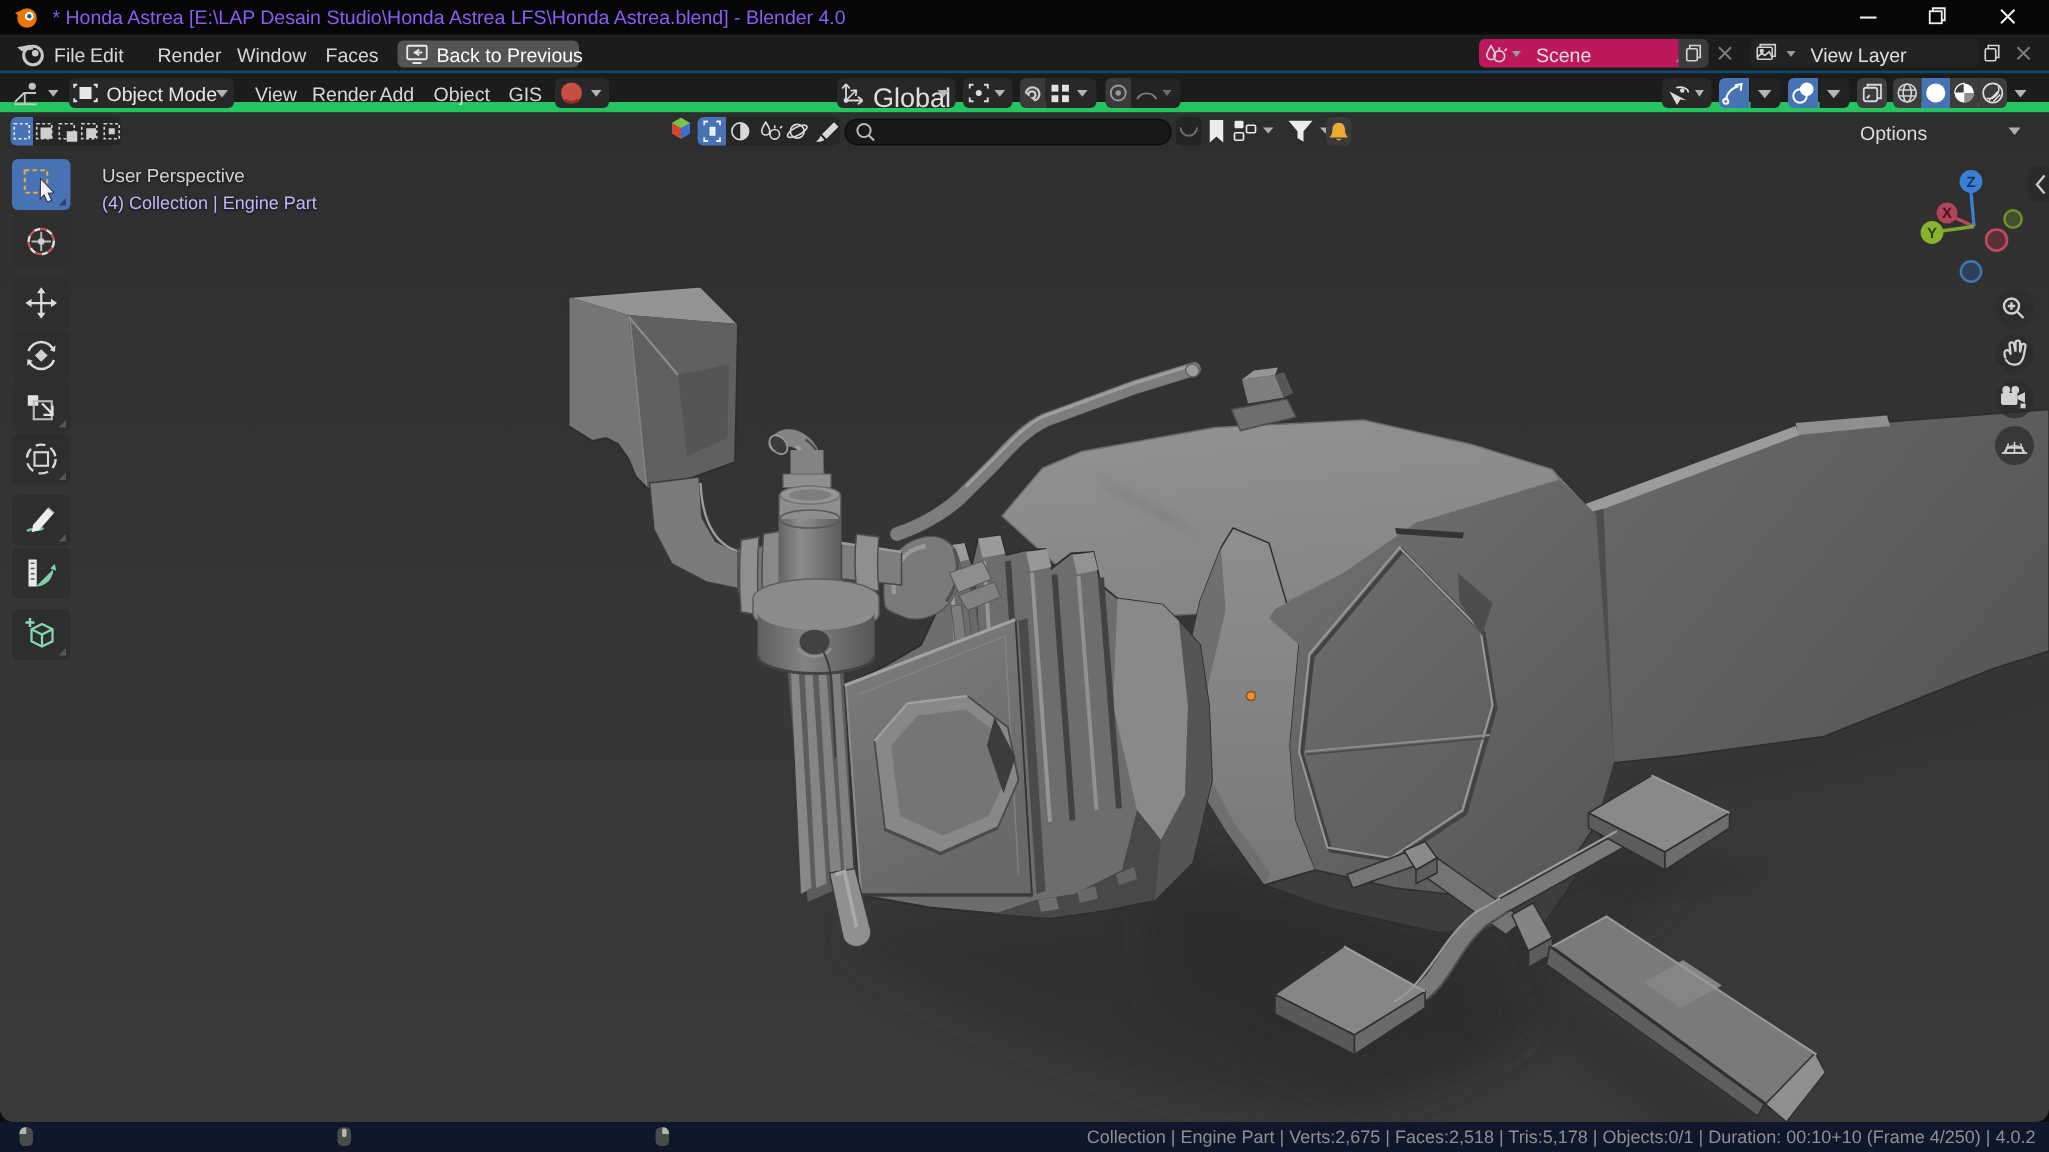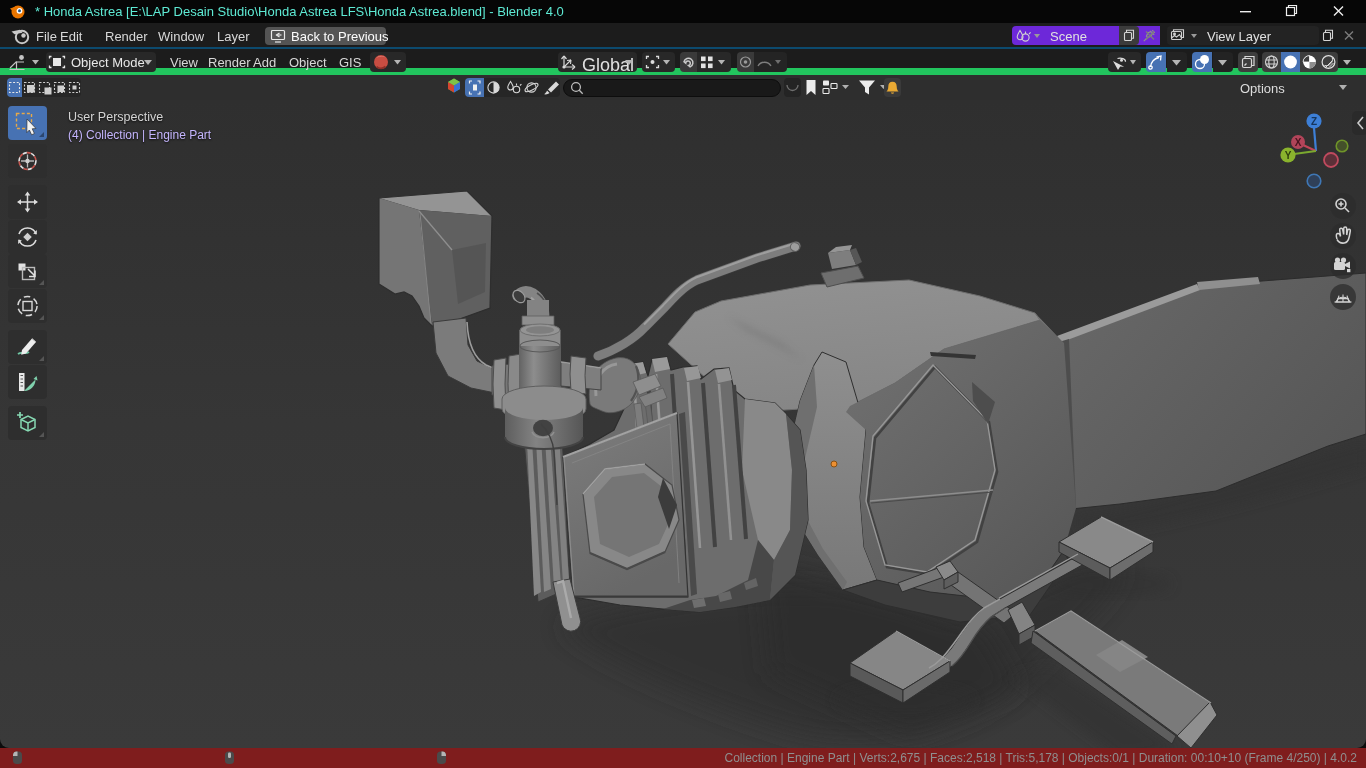--- a/index.html
+++ b/index.html
@@ -4,38 +4,38 @@
 <style>
   html,body{margin:0;padding:0;background:#0c0c0c;}
   *{box-sizing:border-box;}
   #win{position:relative;width:1366px;height:768px;overflow:hidden;
        font-family:"Liberation Sans",sans-serif;background:#0c0c0c;}
   .bar{position:absolute;left:0;width:1366px;}
   #titlebar{top:0;height:23px;background:#060606;color:#e6e6e6;}
   #menubar{top:23px;height:26px;background:#1c1c1c;border-bottom:2px solid #0c4a6e;}
   #headerbar{top:49px;height:26px;background:#1c1c1c;border-bottom:7px solid #22c55e;}
   #toolbar2{top:75px;height:25px;background:#2e2e2e;}
-  #statusbar{top:748px;height:20px;background:#7f1d1d;color:#909090;font-size:12px;}
+  #statusbar{top:748px;height:20px;background:#0f172a;color:#909090;font-size:12px;}
   #viewport{position:absolute;top:100px;left:0;width:1366px;height:648px;
        background:linear-gradient(#2f2f2f,#363636 50%,#3a3a3a);border-radius:0 0 9px 9px;}
   .t{position:absolute;white-space:pre;}
   .menu{color:#d8d8d8;font-size:13px;}
   .dd{position:absolute;background:#282828;border-radius:4px;}
 </style>
 </head>
 <body>
 <div id="win">
   <div id="titlebar" class="bar">
     <svg width="24" height="23" style="position:absolute;left:6px;top:0">
       <circle cx="12" cy="12" r="6.5" fill="#ea7600"></circle>
       <circle cx="13.5" cy="10.8" r="2.9" fill="#fff"></circle>
       <circle cx="13.5" cy="10.8" r="1.5" fill="#265787"></circle>
       <path d="M4 8.5 L10 6.5 L12 9 L6 10.5 Z" fill="#ea7600"></path>
     </svg>
-    <span class="t" style="left:35px;top:4px;font-size:13px;color:#5eead4">* Honda Astrea [E:\LAP Desain Studio\Honda Astrea LFS\Honda Astrea.blend] - Blender 4.0</span>
+    <span class="t" style="left:35px;top:4px;font-size:13px;color:#8b5cf6">* Honda Astrea [E:\LAP Desain Studio\Honda Astrea LFS\Honda Astrea.blend] - Blender 4.0</span>
     <svg width="140" height="23" style="position:absolute;left:1226px;top:0">
       <rect x="14" y="11" width="11" height="1.4" fill="#eee"></rect>
       <g stroke="#eee" stroke-width="1.2" fill="none">
         <rect x="60.5" y="7.5" width="8" height="8"></rect>
         <path d="M62.5 7.5 v-2 h8 v8 h-2"></path>
         <path d="M108 6.5 l9 9 M117 6.5 l-9 9" stroke-width="1.4"></path>
       </g>
     </svg>
   </div>
   <div id="menubar" class="bar">
@@ -43,34 +43,34 @@
       <g fill="#c8c8c8">
         <circle cx="14" cy="14" r="6.2" fill="none" stroke="#c8c8c8" stroke-width="2"></circle>
         <circle cx="15.5" cy="12.5" r="2.2"></circle>
         <path d="M3.5 8.5 L12 6.8 L14.5 9.8 L6.5 11.2 Z"></path>
       </g>
     </svg>
     <span class="t menu" style="left:36px;top:6px">File</span>
     <span class="t menu" style="left:60px;top:6px">Edit</span>
     <span class="t menu" style="left:105px;top:6px">Render</span>
     <span class="t menu" style="left:158px;top:6px">Window</span>
-    <span class="t menu" style="left:217px;top:6px">Layer</span>
+    <span class="t menu" style="left:217px;top:6px">Faces</span>
     <div style="position:absolute;left:265px;top:3.5px;width:121px;height:18px;background:#545454;border-radius:4px;">
       <svg width="16" height="14" style="position:absolute;left:5px;top:2px">
         <g stroke="#e8e8e8" stroke-width="1.2" fill="none">
           <rect x="1.5" y="1.5" width="13" height="9" rx="1"></rect>
           <path d="M8 13 h0 M5 13 h6"></path>
           <path d="M9.5 4 l-3 2 3 2" fill="none"></path>
           <path d="M6.5 6 h5"></path>
         </g>
       </svg>
       <span class="t" style="left:26px;top:2px;font-size:13px;color:#fdfdfd">Back to Previous</span>
     </div>
 
-    <div class="dd" style="left:1012px;top:3px;width:148px;height:19px;background:#6d28d9;border-radius:4px 0 0 4px;">
+    <div class="dd" style="left:986px;top:3px;width:148px;height:19px;background:#be185d;border-radius:4px 0 0 4px;">
       <svg width="30" height="19">
         <g stroke="#d0d0d0" stroke-width="1.1" fill="none">
           <path d="M8 4.5 C6.2 7.5 5.2 9.2 5.2 10.8 a2.9 2.9 0 0 0 5.8 0 C11 9.2 9.8 7.5 8 4.5 Z"></path>
           <circle cx="13.5" cy="11.5" r="3.6"></circle>
           <path d="M13.5 5.5 v2.4 M17 8 l1.6-1.6"></path>
         </g>
         <path d="M22 8 l3 4 3-4z" fill="#9a9a9a"></path>
       </svg>
       <span class="t" style="left:38px;top:2.5px;font-size:13px;color:#e0e0e0">Scene</span>
       <svg width="14" height="16" style="position:absolute;right:4px;top:2px">

